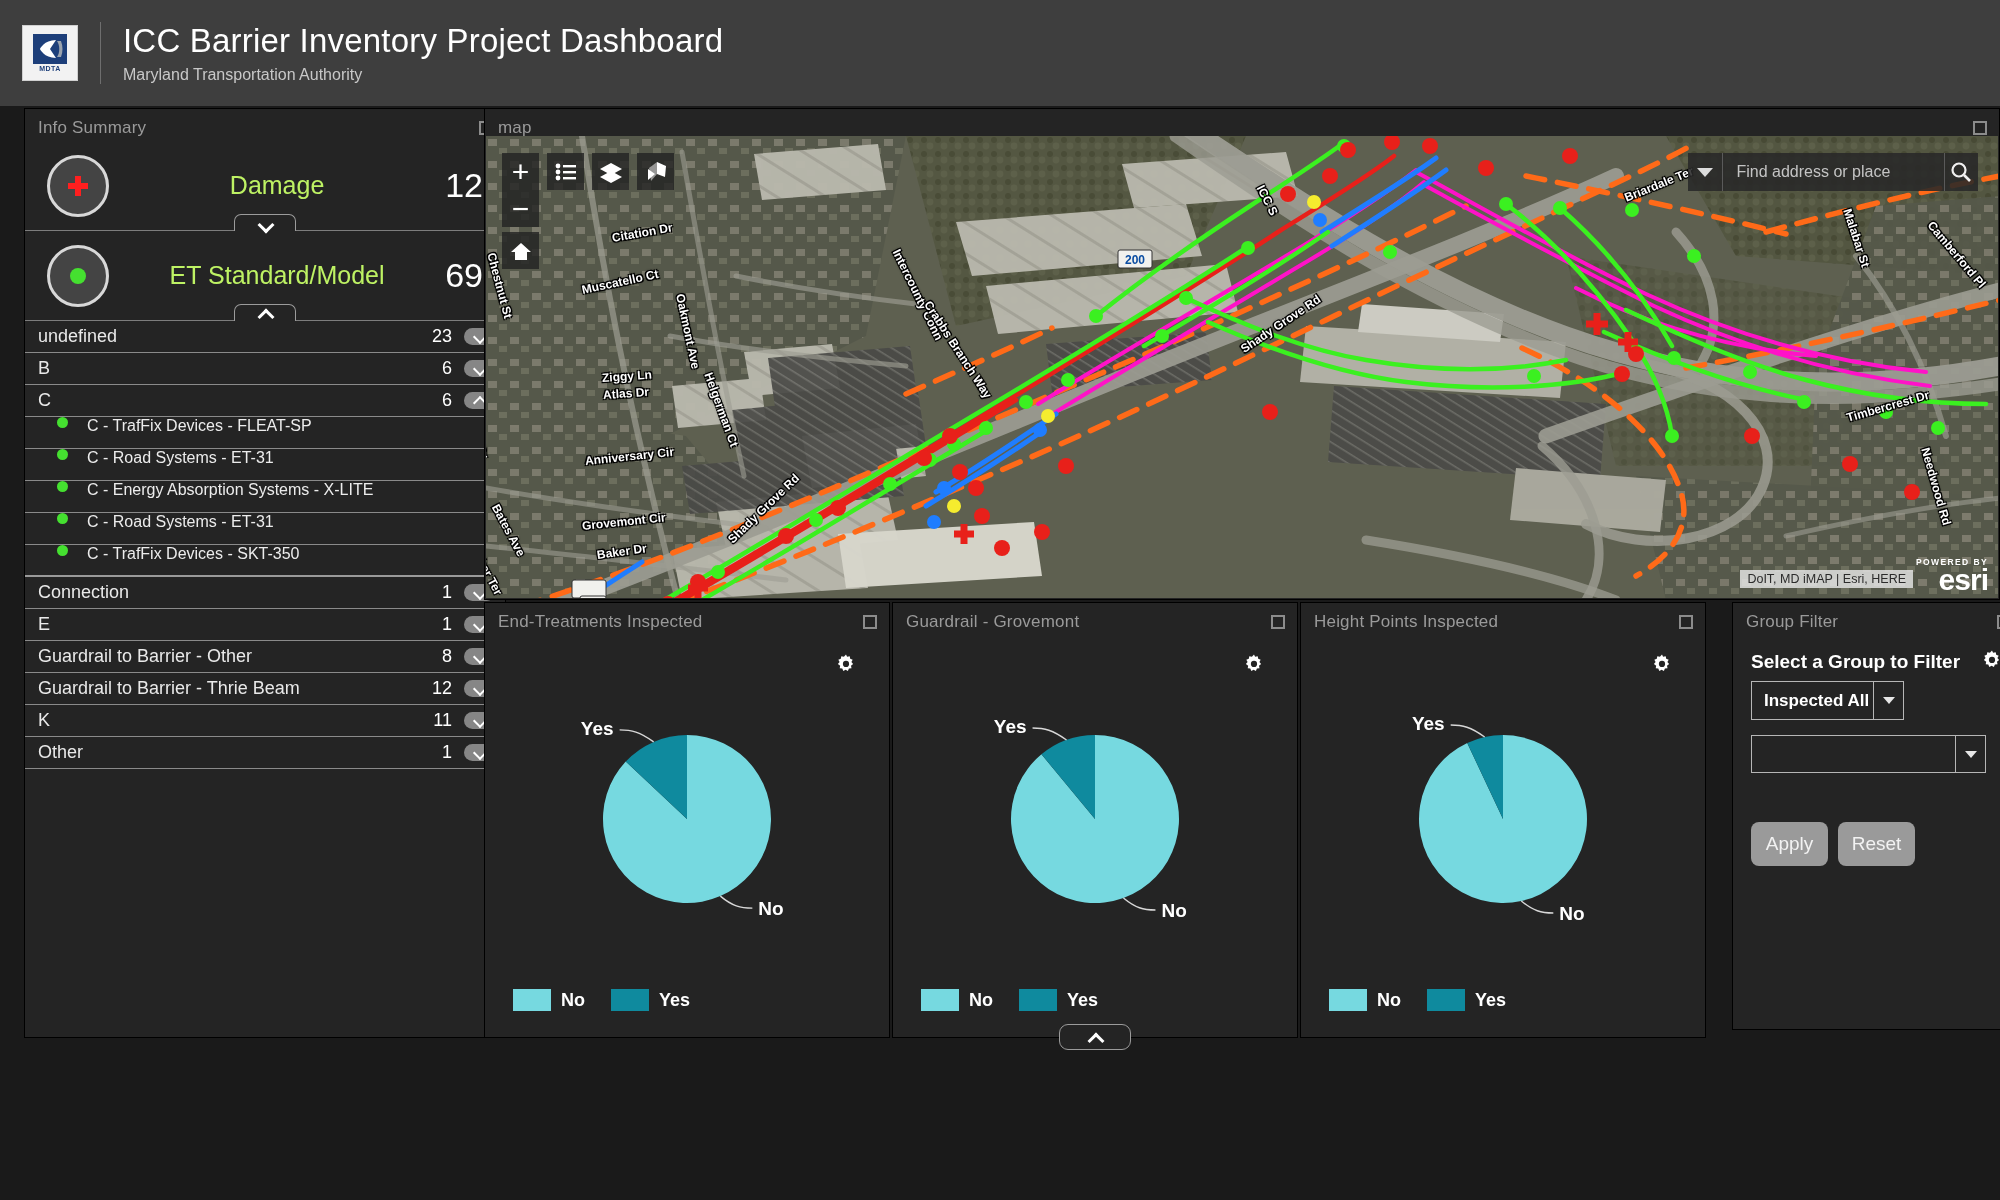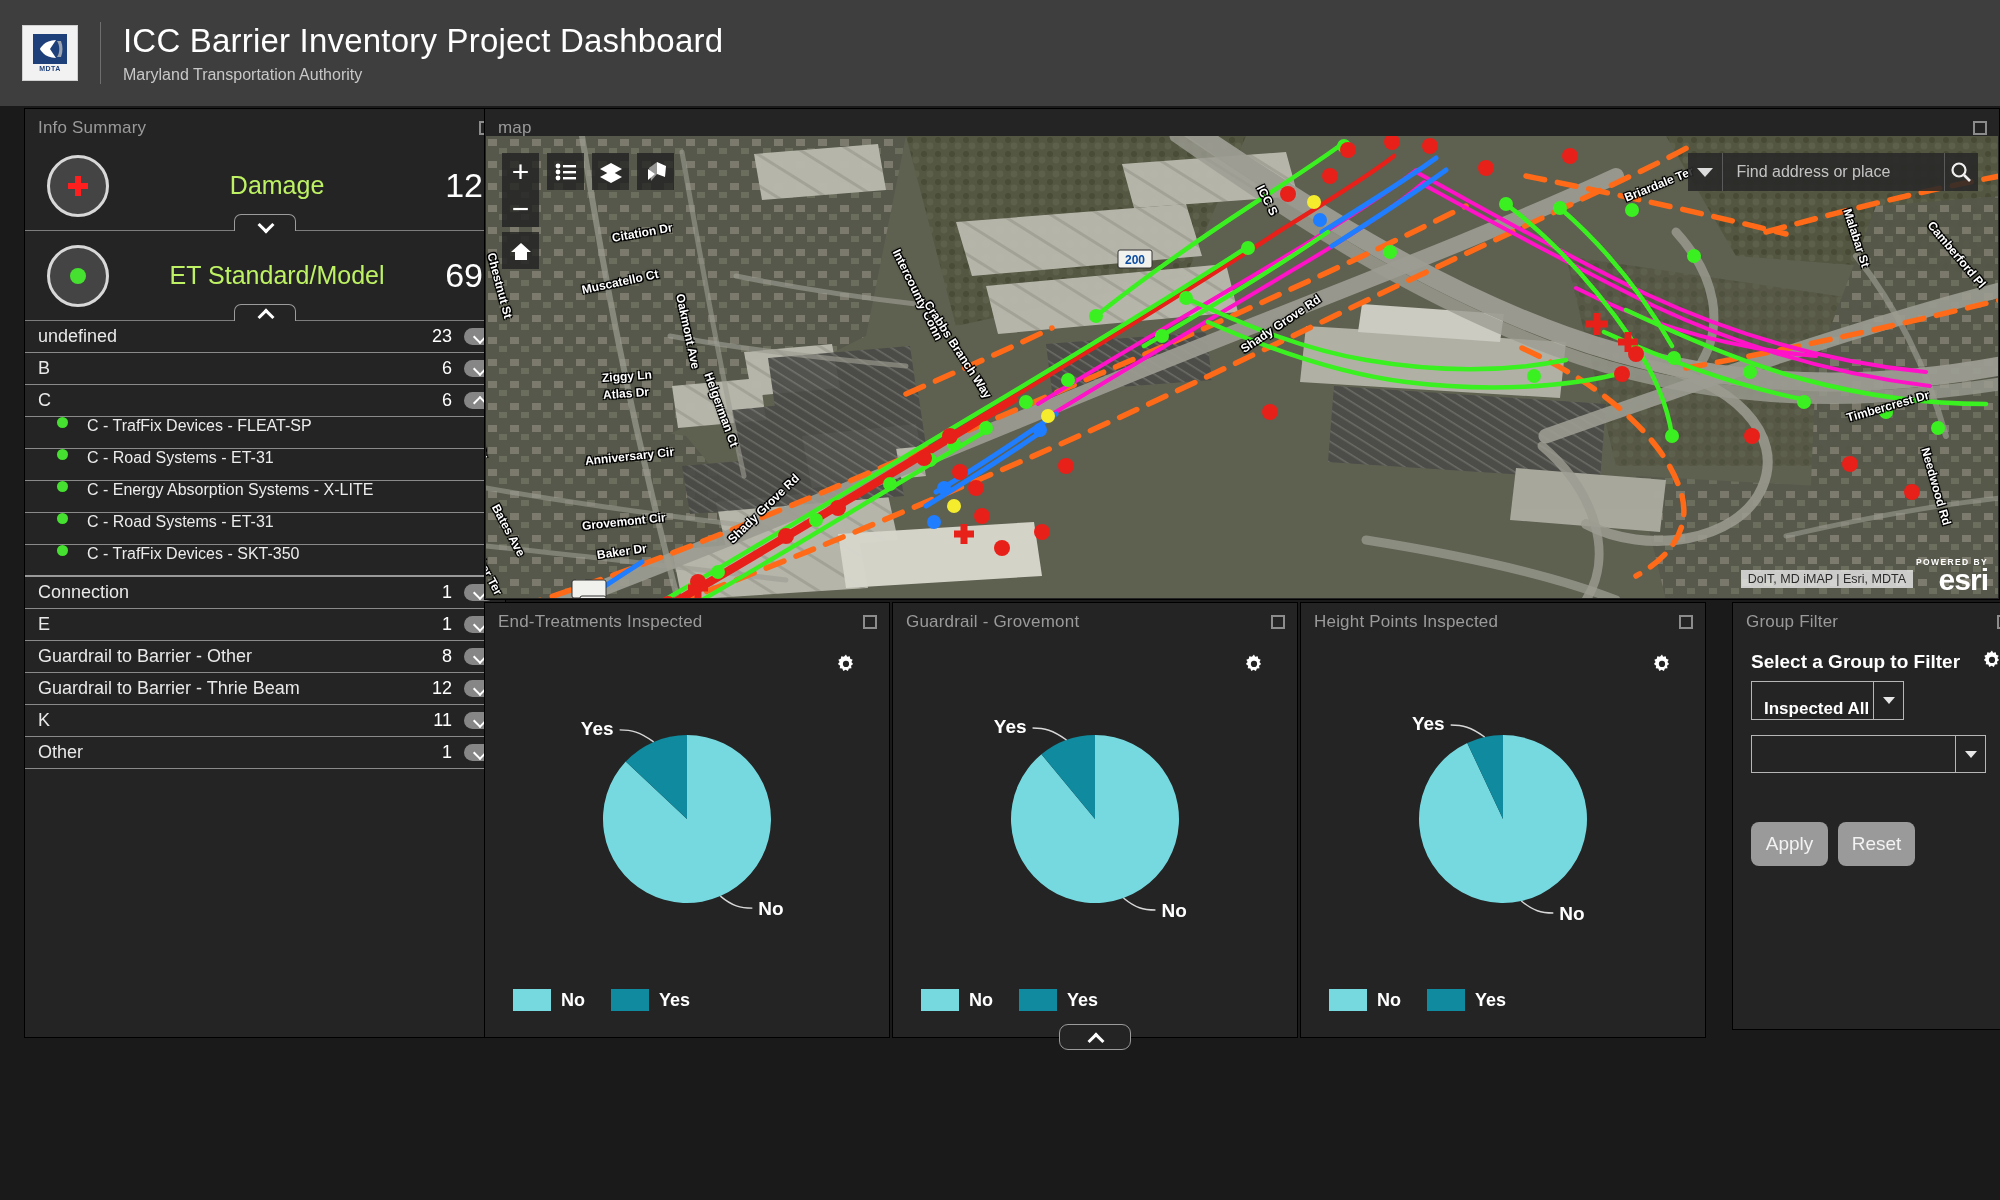--- a/index.html
+++ b/index.html
@@ -199,21 +199,21 @@
   }
 
   
   #groupfilter { left: 1708px; top: 602px; width: 292px; height: 428px; margin-left: 24px; }
   #gf-heading { position: absolute; left: 18px; top: 48px; font-size: 19px; color: #fff; font-weight: bold; }
   #gf-gear { position: absolute; right: 18px; top: 44px; width: 26px; height: 26px; }
   .gf-select {
     position: absolute; border: 1px solid #b6b6b6; background: #242424;
     display: flex; align-items: center;
   }
-  #gf-sel1 { left: 18px; top: 78px; width: 153px; height: 39px; align-items: flex-end; }
+  #gf-sel1 { left: 18px; top: 78px; width: 153px; height: 39px; }
   #gf-sel2 { left: 18px; top: 132px; width: 235px; height: 38px; }
   .gf-sel-val { flex: 1; font-size: 17px; color: #fff; font-weight: bold; padding-left: 12px; }
   .gf-sel-arrow {
     width: 30px; height: 100%; border-left: 1px solid #b6b6b6;
     display: flex; align-items: center; justify-content: center;
   }
   .caret-sm { width: 0; height: 0; border-left: 6px solid transparent; border-right: 6px solid transparent; border-top: 7px solid #e6e6e6; }
   .gf-btn {
     position: absolute; top: 219px; width: 77px; height: 44px;
     background: #9a9a9a; color: #f2f2f2; font-size: 19px;
@@ -638,21 +638,21 @@
       </div>
       <input id="search-input" value="" placeholder="Find address or place" style="">
       <div id="search-go">
         <svg width="22" height="22" viewBox="0 0 22 22">
           <circle cx="9" cy="9" r="6.5" stroke="#f0f0f0" stroke-width="2.2" fill="none"></circle>
           <line x1="14" y1="14" x2="20" y2="20" stroke="#f0f0f0" stroke-width="2.6"></line>
         </svg>
       </div>
     </div>
 
-    <div id="attribution">DoIT, MD iMAP | Esri, MDTA</div>
+    <div id="attribution">DoIT, MD iMAP | Esri, HERE</div>
     <div id="esri-logo">
       <div id="esri-powered">POWERED BY</div>
       <div id="esri-word">esri</div>
     </div>
   </div>
 </div>
 
 <div class="panel chartpanel" id="chart1">
   <div class="panel-title">End-Treatments Inspected</div>
   <div class="panel-expand"></div>

